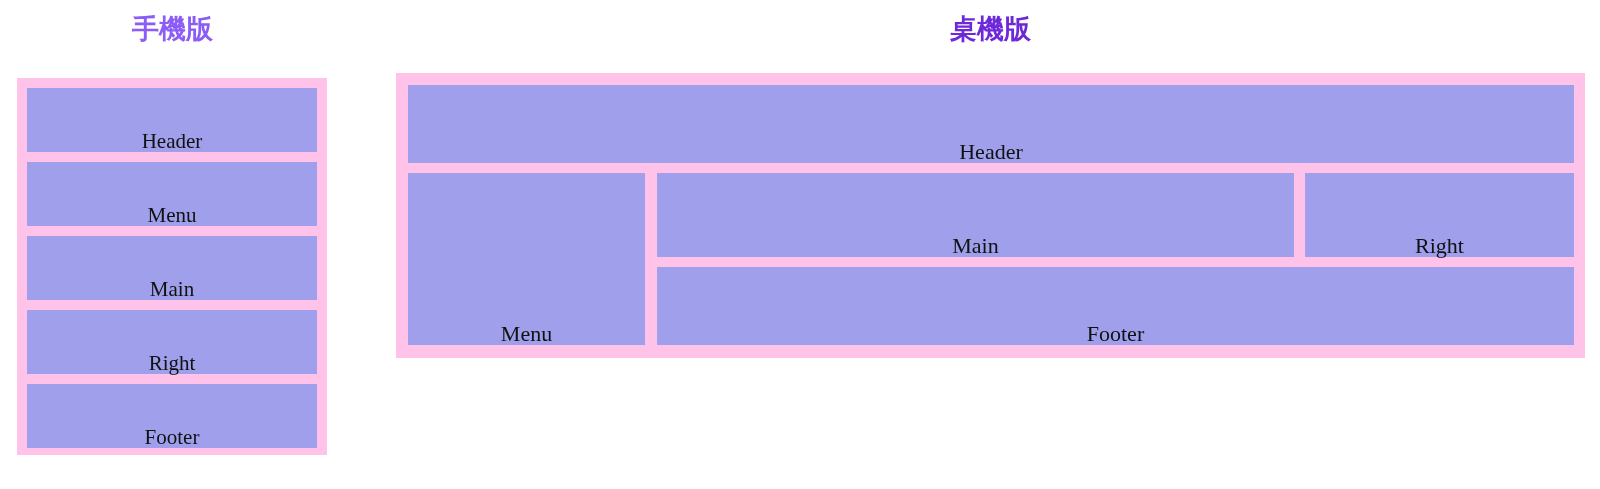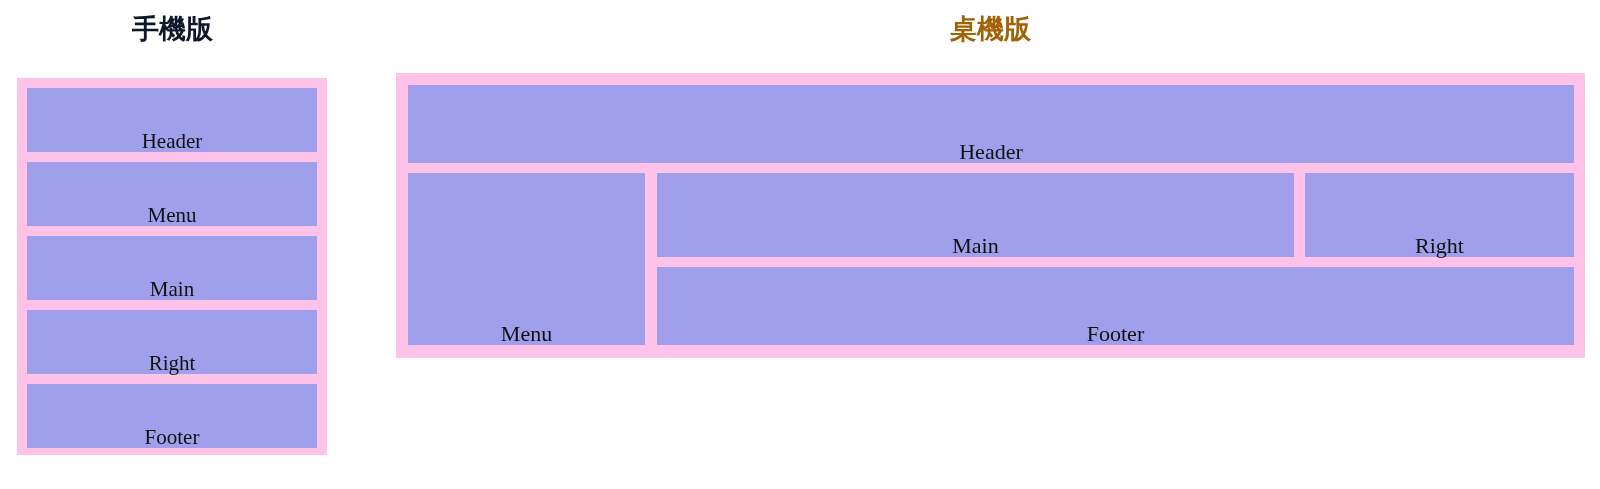--- a/index.html
+++ b/index.html
@@ -114,21 +114,21 @@
     left: 261px;
     top: 194px;
     width: 917px;
     height: 78px;
     font-size: 22px;
   }
 </style>
 </head>
 <body style="background: rgb(255, 255, 255);">
 
-<h2 class="section-title" id="mobile-title" style="color: #0f172a;">手機版</h2>
+<h2 class="section-title" id="mobile-title" style="color: #8b5cf6;">手機版</h2>
 
 <div class="frame" id="mobile-frame" style="background: rgb(255, 194, 232);">
 
   <div class="block" id="mobile-header" style="background: rgb(159, 159, 236); color: rgb(17, 17, 17);">
     <span>Header</span>
   </div>
 
   <div class="block" id="mobile-menu" style="background: rgb(159, 159, 236); color: rgb(17, 17, 17);">
     <span>Menu</span>
   </div>
@@ -140,21 +140,21 @@
   <div class="block" id="mobile-right" style="background: rgb(159, 159, 236); color: rgb(17, 17, 17);">
     <span>Right</span>
   </div>
 
   <div class="block" id="mobile-footer" style="background: rgb(159, 159, 236); color: rgb(17, 17, 17);">
     <span>Footer</span>
   </div>
 
 </div>
 
-<h2 class="section-title" id="desktop-title" style="color: #a16207;">桌機版</h2>
+<h2 class="section-title" id="desktop-title" style="color: #6d28d9;">桌機版</h2>
 
 <div class="frame" id="desktop-frame" style="background: rgb(255, 194, 232);">
 
   <div class="block" id="desktop-header" style="background: rgb(159, 159, 236); color: rgb(17, 17, 17);">
     <span>Header</span>
   </div>
 
   <div class="block" id="desktop-menu" style="background: rgb(159, 159, 236); color: rgb(17, 17, 17);">
     <span>Menu</span>
   </div>

